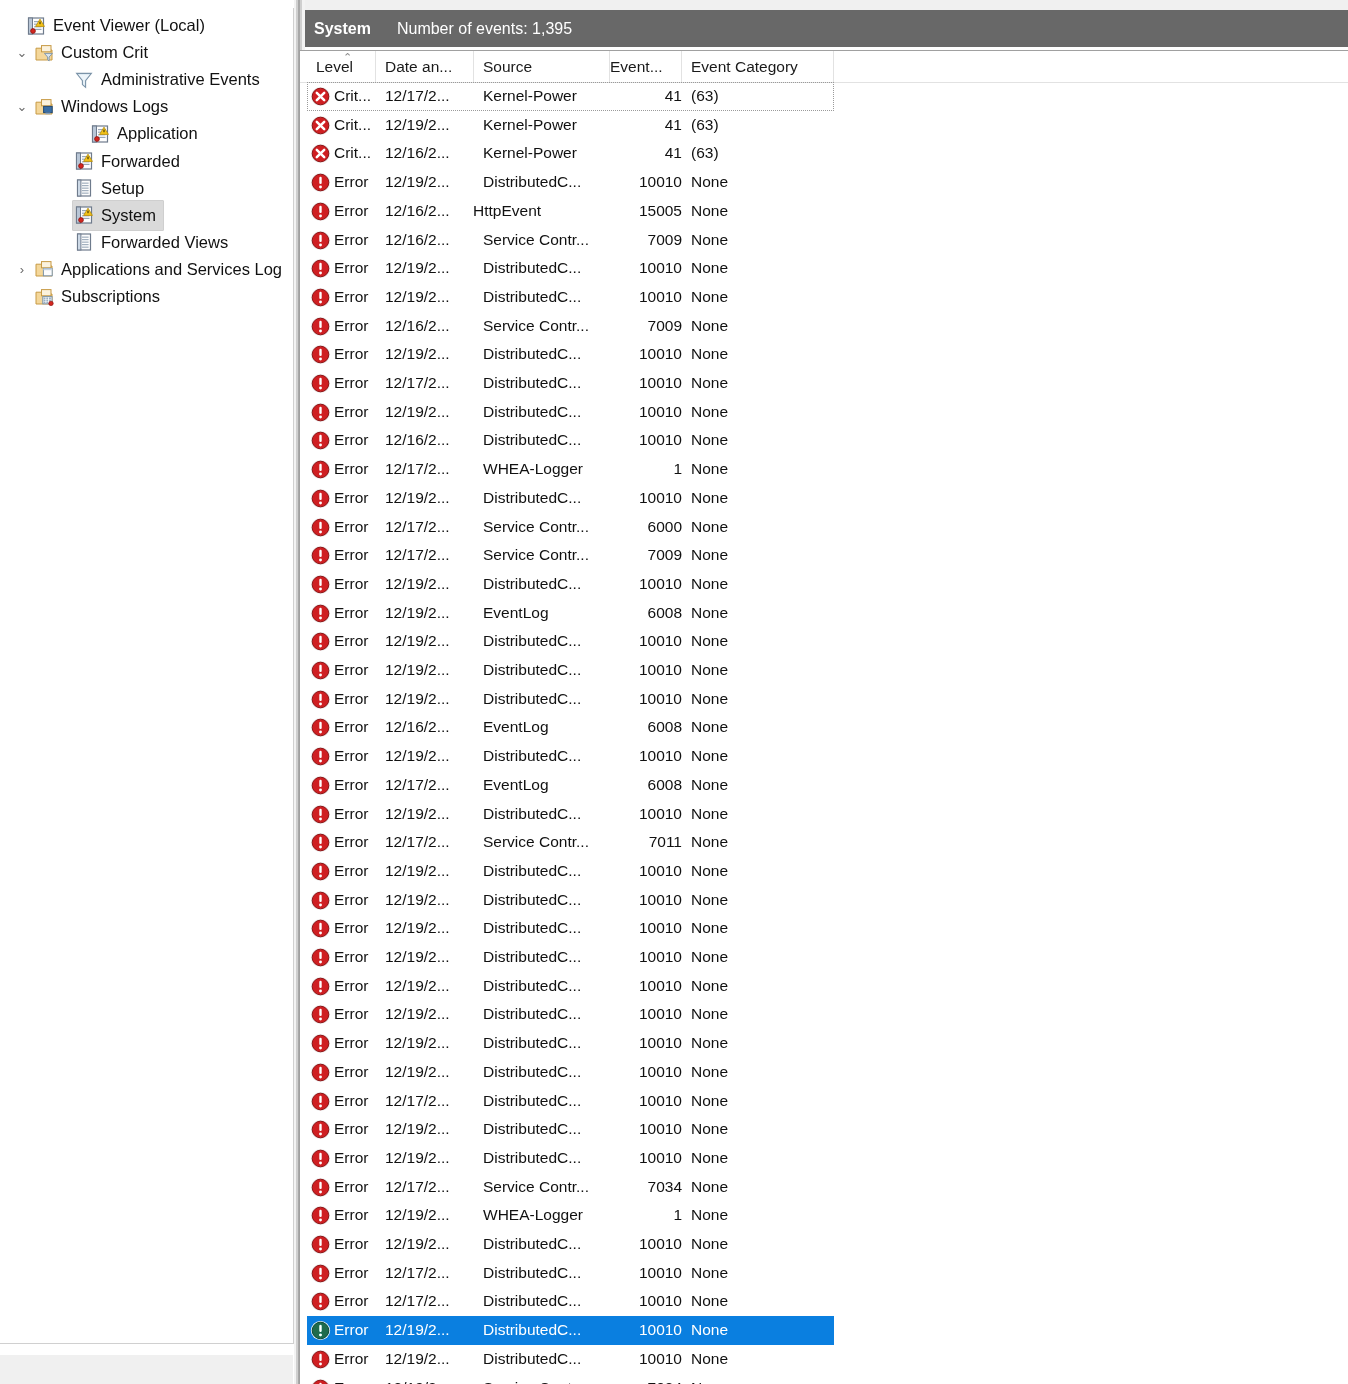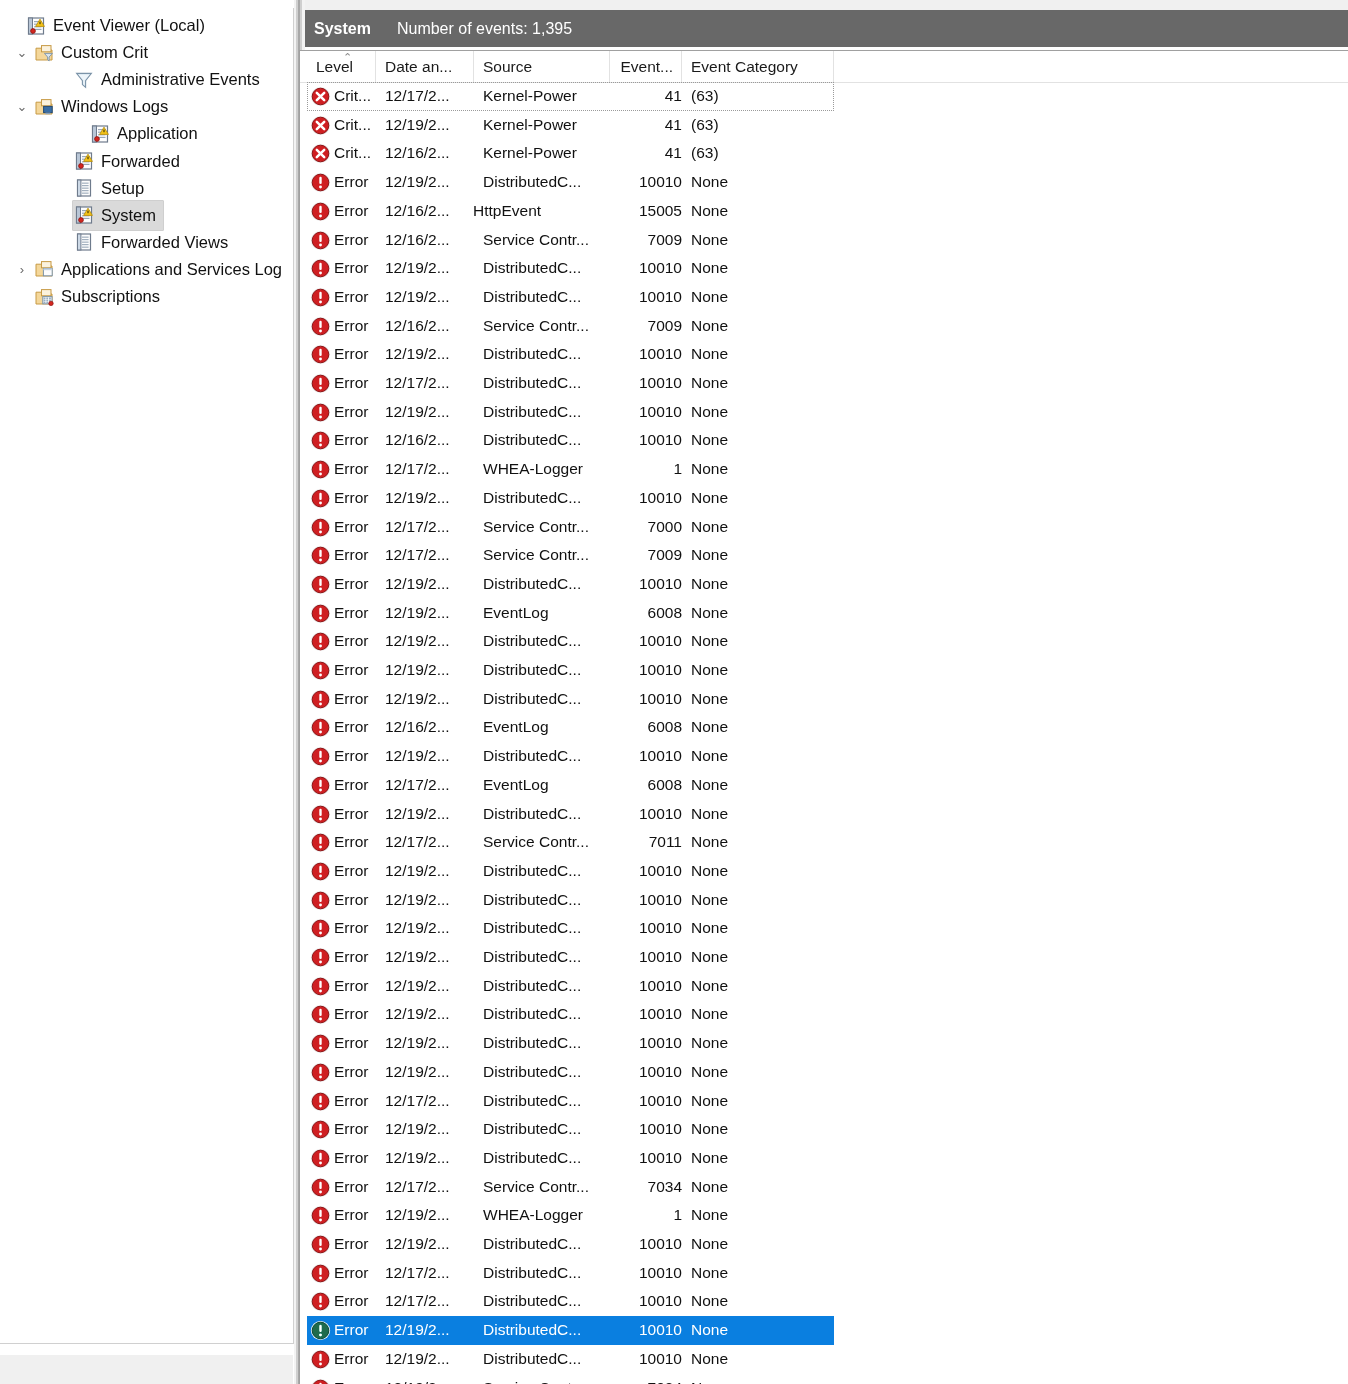--- a/index.html
+++ b/index.html
@@ -36,21 +36,21 @@
   .hdrbar .t1{font-weight:bold;font-size:16px;margin-left:9px;}
   .hdrbar .t2{font-size:16px;margin-left:26px;font-weight:normal;}
 
   .gridwrap{position:absolute;left:299px;top:50px;width:1049px;height:1334px;background:#fff;
     border:1px solid #a0a0a0;border-right:none;border-bottom:none;box-sizing:border-box;overflow:hidden;}
 
   .colhdr{position:absolute;left:0;top:0;height:31px;width:1049px;background:#ffffff;
     border-bottom:1px solid #e2e2e2;}
   .colhdr .ch{position:absolute;top:0;height:31px;line-height:31px;font-size:15.5px;color:#1a1a1a;
     border-right:1px solid #e2e2e2;box-sizing:border-box;padding-left:9px;overflow:hidden;white-space:nowrap;}
-  .colhdr .ch.num{text-align:right;padding-right:8px;padding-left:0;}
+  .colhdr .ch.num{text-align:left;padding-right:8px;padding-left:0;}
   .sortcaret{position:absolute;left:43px;top:1px;font-size:11px;color:#8a8a8a;line-height:11px;}
 
   .rows{position:absolute;left:0;top:31px;width:1049px;height:1303px;overflow:hidden;}
   .row{position:absolute;left:0;height:28.7px;width:1049px;white-space:nowrap;}
   .row .cellbox{position:absolute;left:7px;top:0;width:527px;height:28.7px;box-sizing:border-box;}
   .row.focus .cellbox{border:1px dotted #9a9a9a;}
   .row.sel .selbg{position:absolute;left:7px;top:0;width:527px;height:28.7px;background:#0a7fe0;}
   .row .c{position:absolute;top:0;height:28.7px;line-height:28.7px;font-size:15.5px;color:#111;
     overflow:hidden;white-space:nowrap;}
   .row.sel .c{color:#ffffff;}
@@ -485,21 +485,21 @@
           <div class="cellbox"></div>
           <span class="rowicon"><svg width="21" height="21" viewBox="0 0 21 21">
               <circle cx="10.5" cy="10.5" r="9.6" fill="#e9e9e9"></circle>
               <circle cx="10.5" cy="10.5" r="8.3" fill="#cf1f22" stroke="#8d1113" stroke-width="1"></circle>
               <rect x="9.3" y="4.8" width="2.4" height="7.2" rx="1.1" fill="#ffffff"></rect>
               <circle cx="10.5" cy="15" r="1.45" fill="#ffffff"></circle>
             </svg></span>
           <span class="c" style="left: 34px; width: 42px; padding-left: 0px;">Error</span>
           <span class="c" style="left: 76px; width: 98px; padding-left: 9px;">12/17/2...</span>
           <span class="c" style="left: 174px; width: 136px; padding-left: 9px;">Service Contr...</span>
-          <span class="c num" style="left: 310px; width: 72px; padding-right: 9px;">7000</span>
+          <span class="c num" style="left: 310px; width: 72px; padding-right: 9px;">6000</span>
           <span class="c" style="left: 382px; width: 152px; padding-left: 9px;">None</span>
         </div>
         <div class="row" style="top: 459.2px;">
           <div class="cellbox"></div>
           <span class="rowicon"><svg width="21" height="21" viewBox="0 0 21 21">
               <circle cx="10.5" cy="10.5" r="9.6" fill="#e9e9e9"></circle>
               <circle cx="10.5" cy="10.5" r="8.3" fill="#cf1f22" stroke="#8d1113" stroke-width="1"></circle>
               <rect x="9.3" y="4.8" width="2.4" height="7.2" rx="1.1" fill="#ffffff"></rect>
               <circle cx="10.5" cy="15" r="1.45" fill="#ffffff"></circle>
             </svg></span>

